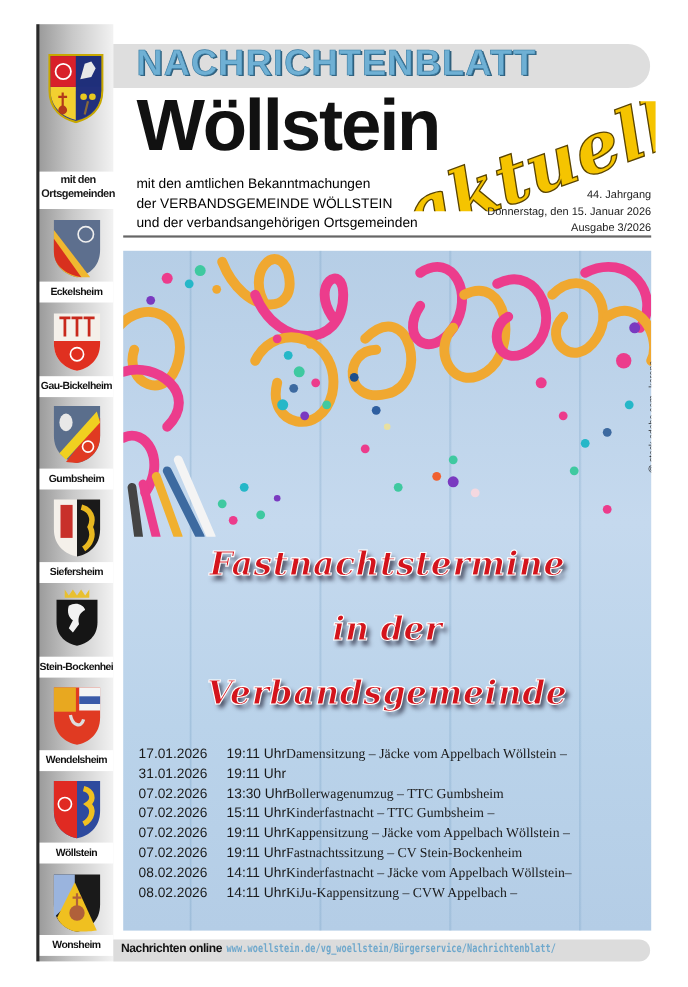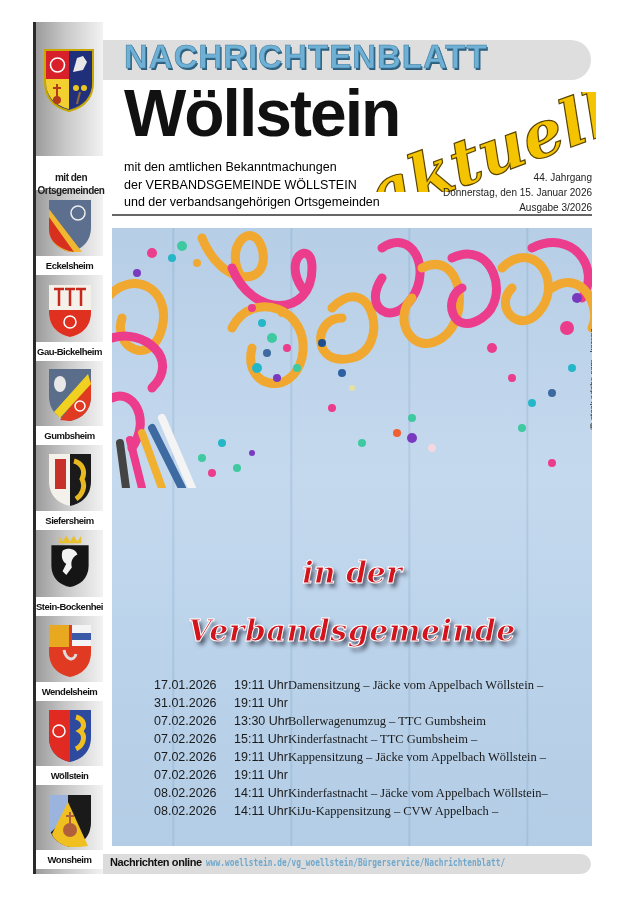--- a/index.html
+++ b/index.html
@@ -9,21 +9,21 @@
     }
     
     .sidebar {
       position: absolute; left: 33px; top: 22px; width: 70px; height: 852px;
       background: linear-gradient(to right, #9c9c9c 0%, #c9c9c9 45%, #f2f2f2 100%);
       border-left: 3px solid #2a2a2a; box-sizing: border-box;
     }
     .sb-main-crest { position: absolute; left: 7px; top: 26px; width: 52px; height: 64px; }
     .sb-intro {
       position: absolute; left: 0; top: 134px; width: 70px; height: 34px; background: #fff;
-      font-size: 10px; font-weight: bold; text-align: center; line-height: 13px; padding-top: 15px; box-sizing: border-box;
+      font-size: 10px; font-weight: bold; text-align: center; line-height: 13px; padding-top: 1px; box-sizing: border-box;
       letter-spacing: -0.5px;
     }
     .crest { position: absolute; left: 12px; width: 44px; height: 54px; }
     .crest svg { width: 100%; height: 100%; display: block; }
     .crest-label {
       position: absolute; left: 0; width: 67px; height: 19px; background: #fff;
       font-size: 9.5px; font-weight: bold; letter-spacing: -0.5px; text-align: center; line-height: 19px;
       color: #111; white-space: nowrap; overflow: hidden;
     }
 
@@ -69,21 +69,21 @@
     .hero-title {
       position: absolute; left: 0; width: 480px; text-align: center;
       font-family: "DejaVu Serif", serif; font-style: italic; font-weight: bold;
       color: #d4141c; -webkit-text-stroke: 1px #ffffff;
       text-shadow: 3px 4px 4px rgba(40,40,60,0.75);
     }
     .t1 { top: 268px; font-size: 30px; letter-spacing: 0.5px; }
     .t2 { top: 327px; font-size: 30px; }
     .t3 { top: 385px; font-size: 30px; letter-spacing: 0.5px; }
 
-    .events { position: absolute; left: 14px; top: 448px; font-size: 12.5px; color: #1a1a1a; margin-left: 28px; }
+    .events { position: absolute; left: 14px; top: 448px; font-size: 12.5px; color: #1a1a1a; }
     .event-row { display: flex; height: 18px; line-height: 18px; white-space: nowrap; }
     .ev-date { width: 80px; }
     .ev-time { width: 54px; }
     .ev-desc { flex: none; font-family: Liberation Serif, serif; }
 
     
     .footer-bar {
       position: absolute; left: 103px; top: 854px; width: 488px; height: 20px; background: #dcdcdc;
       border-radius: 0 10px 10px 0;
     }
@@ -292,20 +292,21 @@
       <circle cx="90" cy="230" r="4" fill="#3fc9a0"></circle>
         <circle cx="110" cy="215" r="4" fill="#25b7c8"></circle>
         <circle cx="100" cy="245" r="4" fill="#ec3c8c"></circle>
       <circle cx="125" cy="240" r="4" fill="#3fc9a0"></circle>
         <circle cx="140" cy="225" r="3" fill="#7a3ac0"></circle>
     </g>
   </svg>
 
   <div class="credit">@ stock.adobe.com - karepa</div>
 
+  <div class="hero-title t1">Fastnachtstermine</div>
   <div class="hero-title t2">in der</div>
   <div class="hero-title t3">Verbandsgemeinde</div>
 
   <div class="events">
     <div class="event-row">
         <span class="ev-date">17.01.2026</span>
         <span class="ev-time">19:11 Uhr</span>
         <span class="ev-desc">Damensitzung – Jäcke vom Appelbach Wöllstein –</span>
       </div>
     <div class="event-row">
@@ -323,20 +324,21 @@
         <span class="ev-desc">Kinderfastnacht – TTC Gumbsheim –</span>
       </div>
     <div class="event-row">
         <span class="ev-date">07.02.2026</span>
         <span class="ev-time">19:11 Uhr</span>
         <span class="ev-desc">Kappensitzung – Jäcke vom Appelbach Wöllstein –</span>
       </div>
     <div class="event-row">
         <span class="ev-date">07.02.2026</span>
         <span class="ev-time">19:11 Uhr</span>
+        <span class="ev-desc">Fastnachtssitzung – CV Stein-Bockenheim</span>
       </div>
     <div class="event-row">
         <span class="ev-date">08.02.2026</span>
         <span class="ev-time">14:11 Uhr</span>
         <span class="ev-desc">Kinderfastnacht – Jäcke vom Appelbach Wöllstein–</span>
       </div>
     <div class="event-row">
         <span class="ev-date">08.02.2026</span>
         <span class="ev-time">14:11 Uhr</span>
         <span class="ev-desc">KiJu-Kappensitzung – CVW Appelbach –</span>

